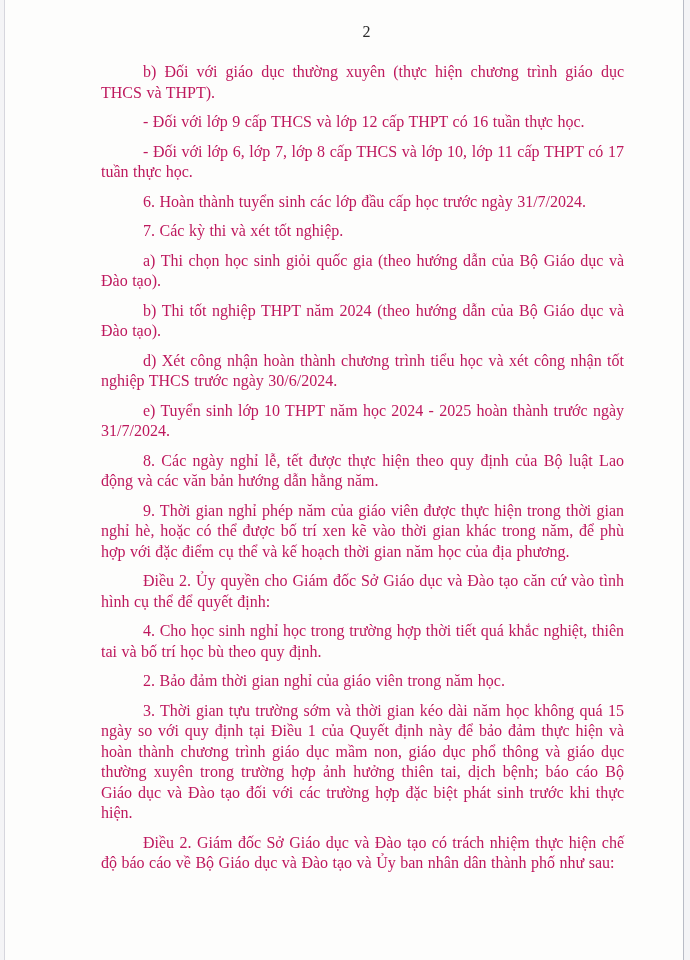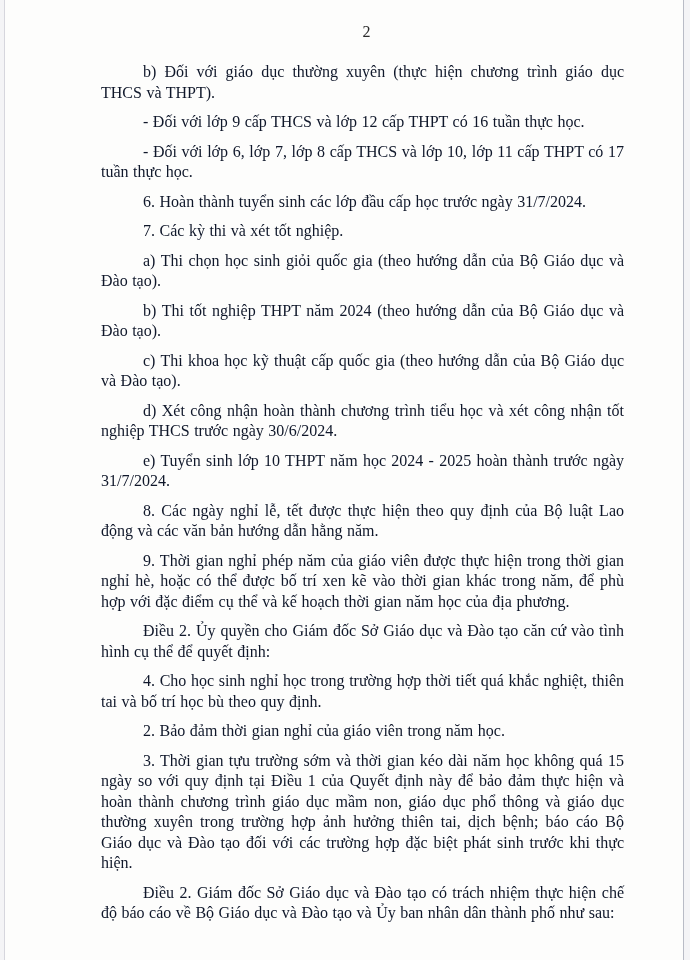--- a/index.html
+++ b/index.html
@@ -35,42 +35,41 @@
     line-height: 20px;
     margin: 0 0 20px 0;
     color: #2a2a2a;
   }
   .doc-paragraph {
     margin: 0 8px 9px 0;
     font-size: 16px;
     line-height: 20.5px;
     text-align: justify;
     text-indent: 42px;
-    color: #0f172a;
+    color: #be185d;
     word-spacing: 0.5px;
   }
   .doc-paragraph b {
     font-weight: normal;
   }
 </style>
 </head>
 <body>
 
 <div class="sheet">
   <div class="content">
     <div class="page-number">2</div>
     <div id="paragraphs">
         <p class="doc-paragraph"><span>b) Đối với giáo dục thường xuyên (thực hiện chương trình giáo dục THCS và THPT).</span></p>
         <p class="doc-paragraph"><span>- Đối với lớp 9 cấp THCS và lớp 12 cấp THPT có 16 tuần thực học.</span></p>
         <p class="doc-paragraph"><span>- Đối với lớp 6, lớp 7, lớp 8 cấp THCS và lớp 10, lớp 11 cấp THPT có 17 tuần thực học.</span></p>
         <p class="doc-paragraph"><span>6. Hoàn thành tuyển sinh các lớp đầu cấp học trước ngày 31/7/2024.</span></p>
         <p class="doc-paragraph"><span>7. Các kỳ thi và xét tốt nghiệp.</span></p>
         <p class="doc-paragraph"><span>a) Thi chọn học sinh giỏi quốc gia (theo hướng dẫn của Bộ Giáo dục và Đào tạo).</span></p>
         <p class="doc-paragraph"><span>b) Thi tốt nghiệp THPT năm 2024 (theo hướng dẫn của Bộ Giáo dục và Đào tạo).</span></p>
-        <p class="doc-paragraph"><span>c) Thi khoa học kỹ thuật cấp quốc gia (theo hướng dẫn của Bộ Giáo dục và Đào tạo).</span></p>
         <p class="doc-paragraph"><span>d) Xét công nhận hoàn thành chương trình tiểu học và xét công nhận tốt nghiệp THCS trước ngày 30/6/2024.</span></p>
         <p class="doc-paragraph"><span>e) Tuyển sinh lớp 10 THPT năm học 2024 - 2025 hoàn thành trước ngày 31/7/2024.</span></p>
         <p class="doc-paragraph"><span>8. Các ngày nghỉ lễ, tết được thực hiện theo quy định của Bộ luật Lao động và các văn bản hướng dẫn hằng năm.</span></p>
         <p class="doc-paragraph"><span>9. Thời gian nghỉ phép năm của giáo viên được thực hiện trong thời gian nghỉ hè, hoặc có thể được bố trí xen kẽ vào thời gian khác trong năm, để phù hợp với đặc điểm cụ thể và kế hoạch thời gian năm học của địa phương.</span></p>
         <p class="doc-paragraph"><b>Điều 2.</b><span> Ủy quyền cho Giám đốc Sở Giáo dục và Đào tạo căn cứ vào tình hình cụ thể để quyết định:</span></p>
         <p class="doc-paragraph"><span>4. Cho học sinh nghỉ học trong trường hợp thời tiết quá khắc nghiệt, thiên tai và bố trí học bù theo quy định.</span></p>
         <p class="doc-paragraph"><span>2. Bảo đảm thời gian nghỉ của giáo viên trong năm học.</span></p>
         <p class="doc-paragraph"><span>3. Thời gian tựu trường sớm và thời gian kéo dài năm học không quá 15 ngày so với quy định tại Điều 1 của Quyết định này để bảo đảm thực hiện và hoàn thành chương trình giáo dục mầm non, giáo dục phổ thông và giáo dục thường xuyên trong trường hợp ảnh hưởng thiên tai, dịch bệnh; báo cáo Bộ Giáo dục và Đào tạo đối với các trường hợp đặc biệt phát sinh trước khi thực hiện.</span></p>
         <p class="doc-paragraph"><b>Điều 2.</b><span> Giám đốc Sở Giáo dục và Đào tạo có trách nhiệm thực hiện chế độ báo cáo về Bộ Giáo dục và Đào tạo và Ủy ban nhân dân thành phố như sau:</span></p>
       </div>

